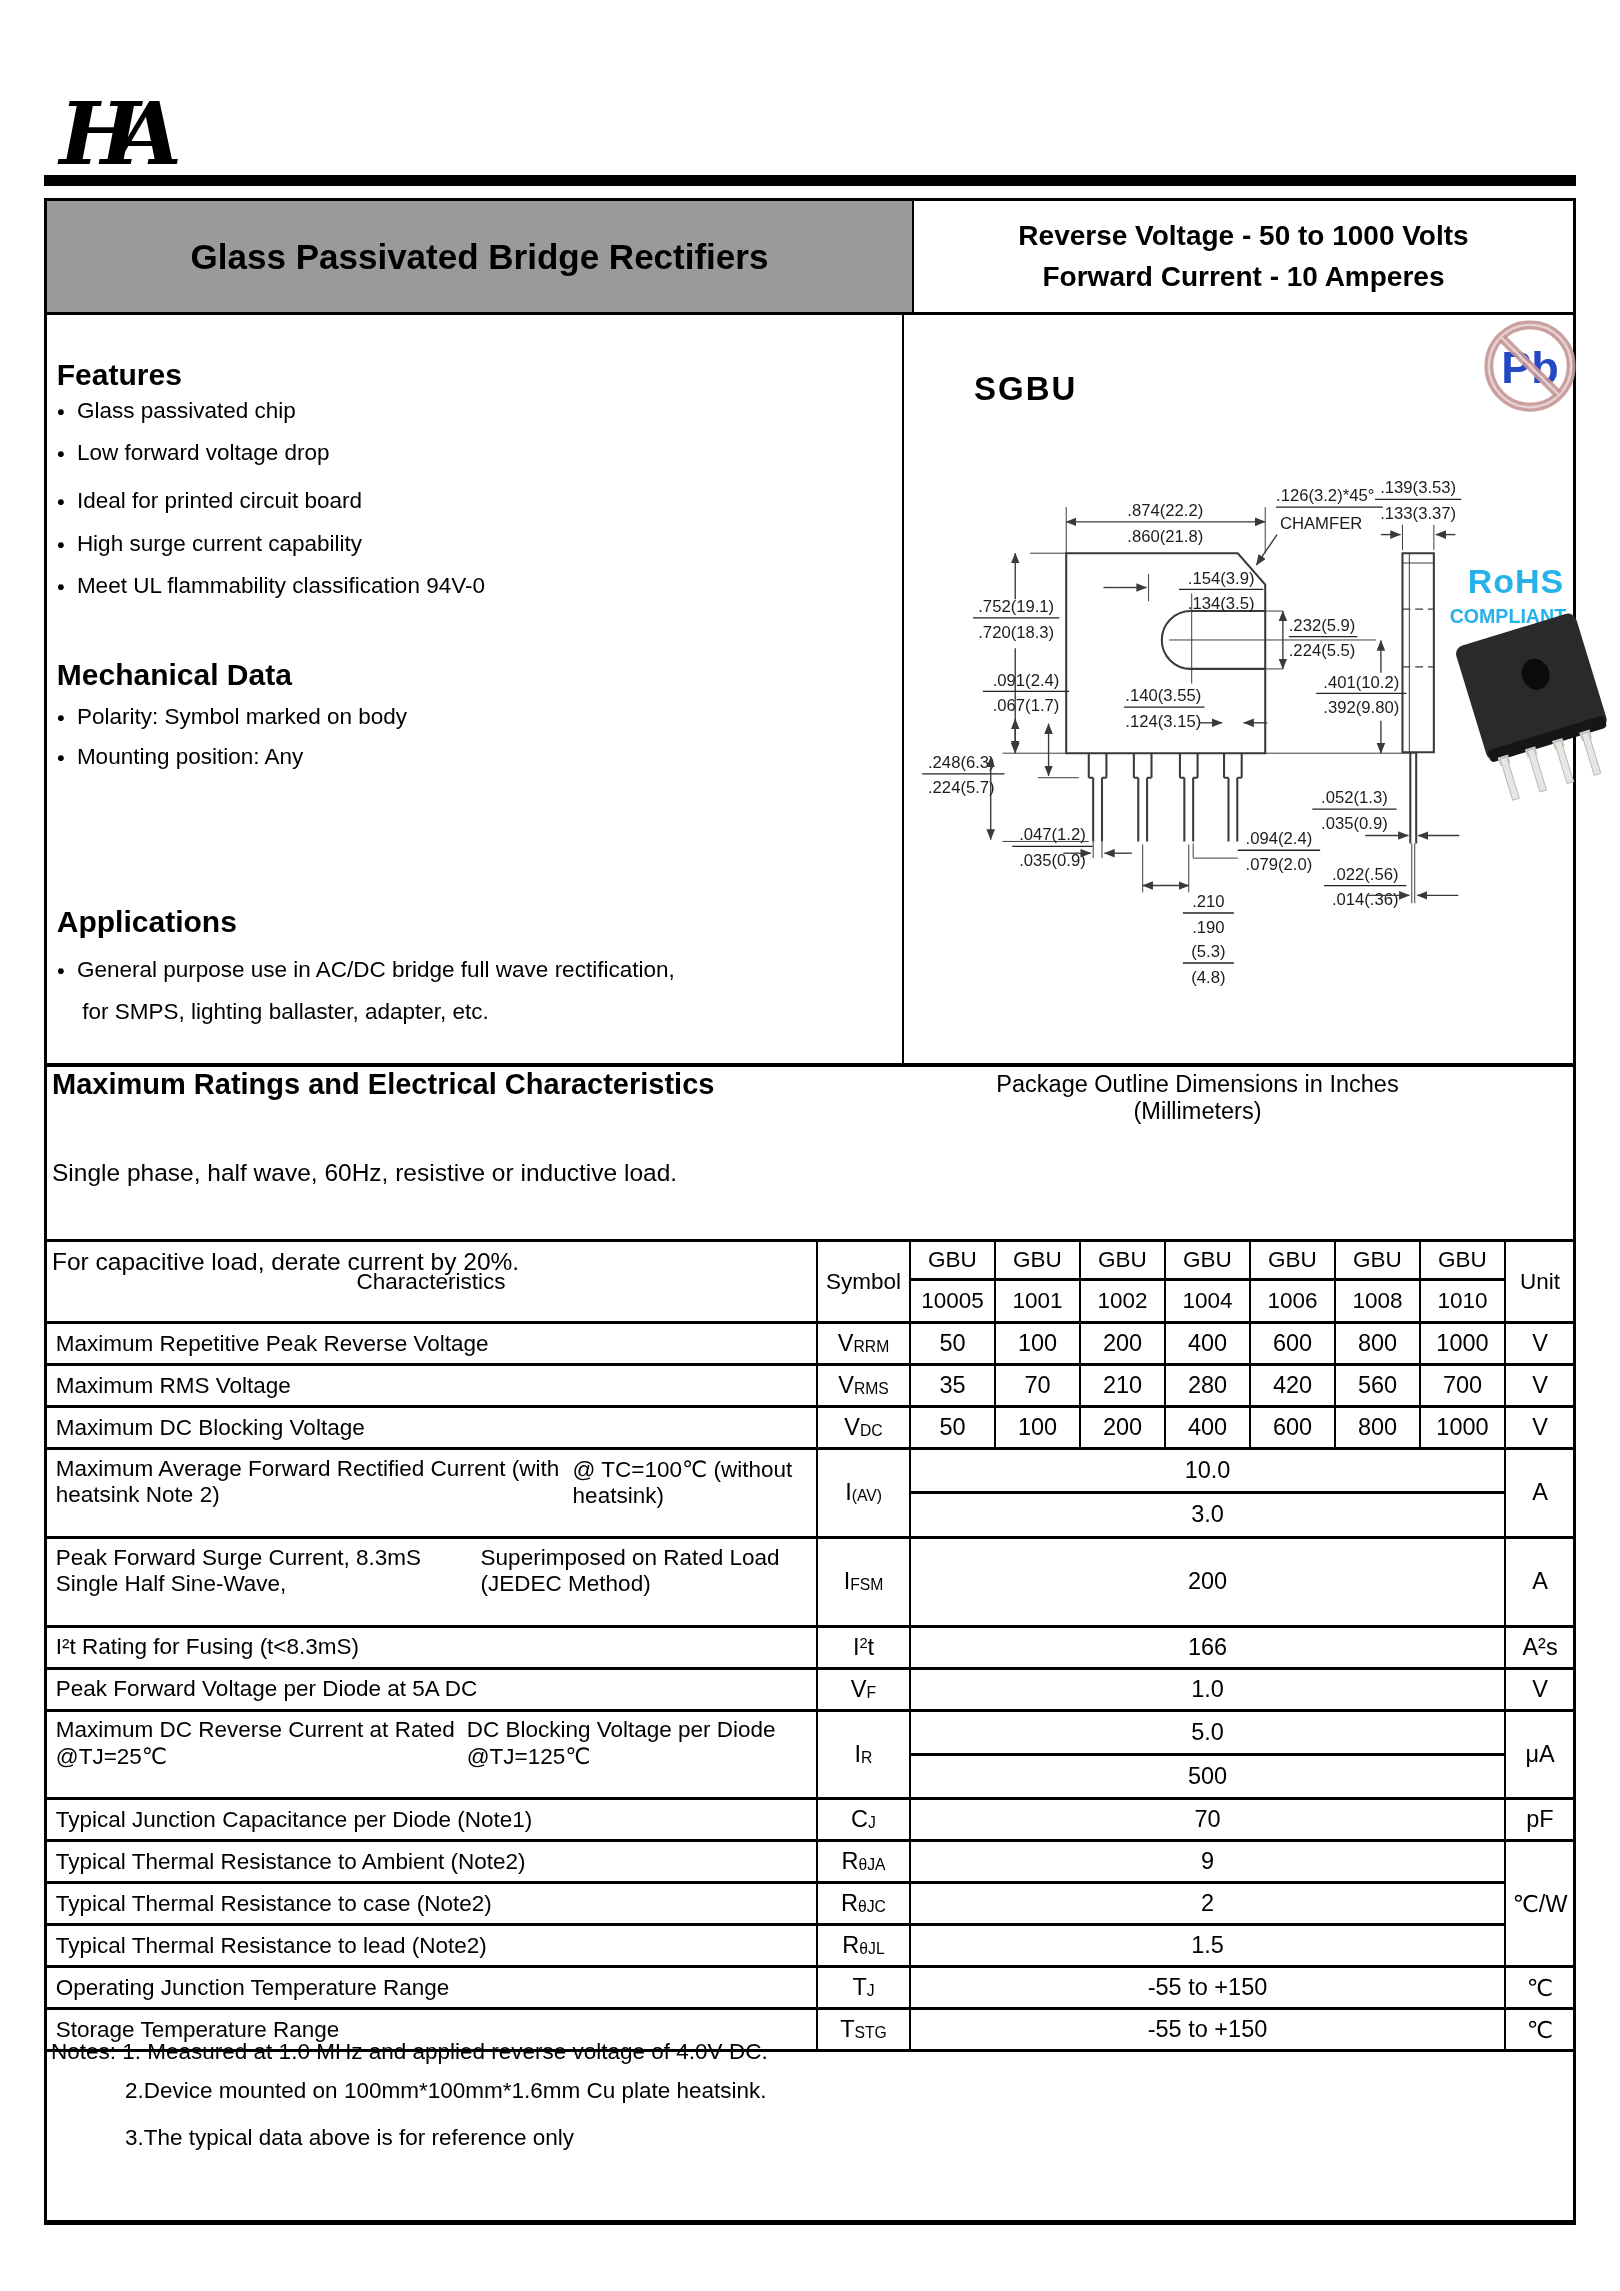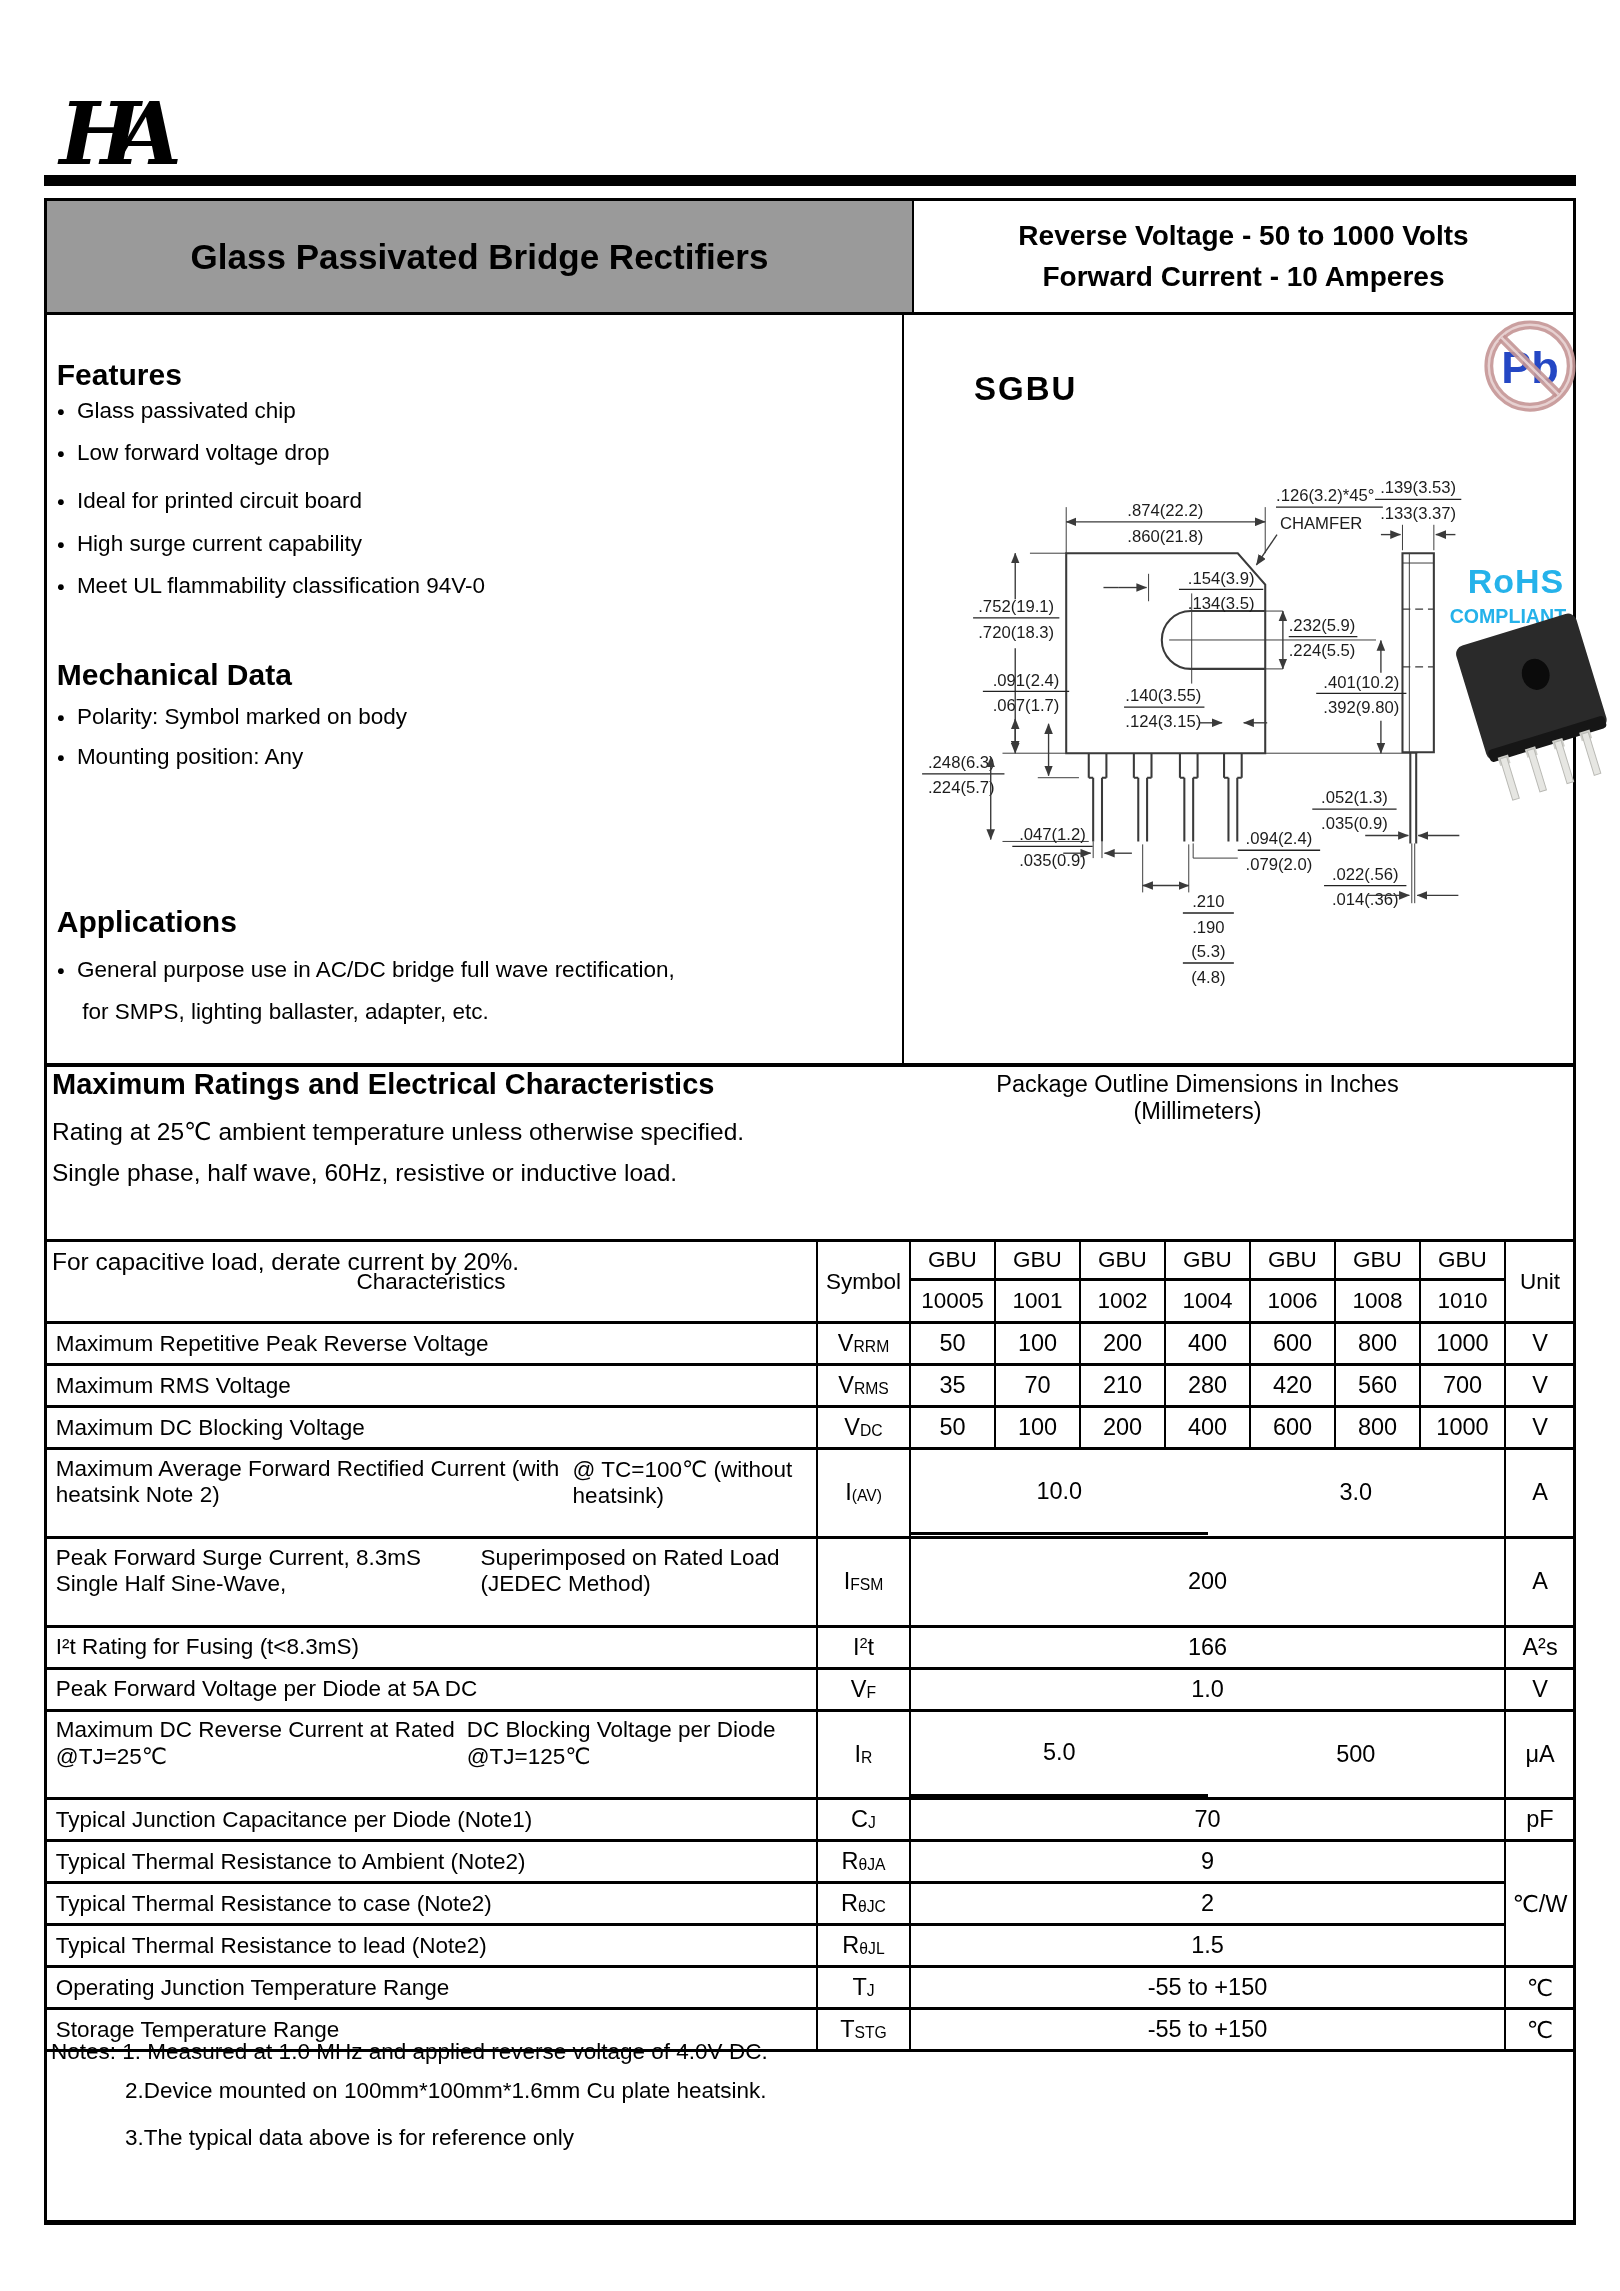--- a/index.html
+++ b/index.html
@@ -54,21 +54,21 @@
   .ratings-table th{font-size:22.5px;}
   th.h-part{border-bottom-width:3.9px;}
   tr.reg{height:42px;}
   tr.tall{height:85px;}
   td.char{text-align:left;padding-left:9.8px;font-size:22.5px;}
   .char2{display:flex;flex-direction:row;justify-content:space-between;height:74px;padding:5.9px 0 5.9px 0;}
   .sym{font-size:23.5px;}
   .sym .ss{font-size:15.7px;vertical-align:-1px;}
   .sym .sp{font-size:14.7px;vertical-align:6.9px;}
   td.val,td.vspan-td,td.unit{font-size:23.5px;}
-  .vsplit{display:flex;flex-direction:row;height:85px;}
+  .vsplit{display:flex;flex-direction:column;height:85px;}
   .vhalf{flex:1;display:flex;align-items:center;justify-content:center;}
   .vhalf.top{border-bottom:3.9px solid #000;}
 
   
   .note-line{position:absolute;font-size:22.5px;}
 
   
   .dia{position:absolute;left:17.6px;top:149px;}
   .dia text{font-size:17px;fill:#1c1c1c;}
   .ol{stroke:#3a3a3a;stroke-width:2.1;fill:none;}
@@ -480,20 +480,19 @@
         <tr class="reg">
           <td class="char">Storage Temperature Range</td>
           <td class="sym"><span>T</span><span class="ss">STG</span></td>
           <td class="vspan-td" colspan="7">-55 to +150</td>
           <td class="unit">℃</td>
         </tr>
       </tbody>
   </table>
 
   <div id="notes-block"></div>
-<div class="cond-line" style="top: 1117px;">Rating at 25℃ ambient temperature unless otherwise specified.</div>
     <div class="cond-line" style="top: 1159px;">Single phase, half wave, 60Hz, resistive or inductive load.</div>
     <div class="cond-line" style="top: 1248px;">For capacitive load, derate current by 20%.</div>
     <div class="note-line" style="top: 2039px; left: 51px;">Notes: 1. Measured at 1.0 MHz and applied reverse voltage of 4.0V DC.</div>
     <div class="note-line" style="top: 2078px; left: 125px;">2.Device mounted on 100mm*100mm*1.6mm Cu plate heatsink.</div>
     <div class="note-line" style="top: 2125px; left: 125px;">3.The typical data above is for reference only</div>
   </div>
 
 
 </body></html>

